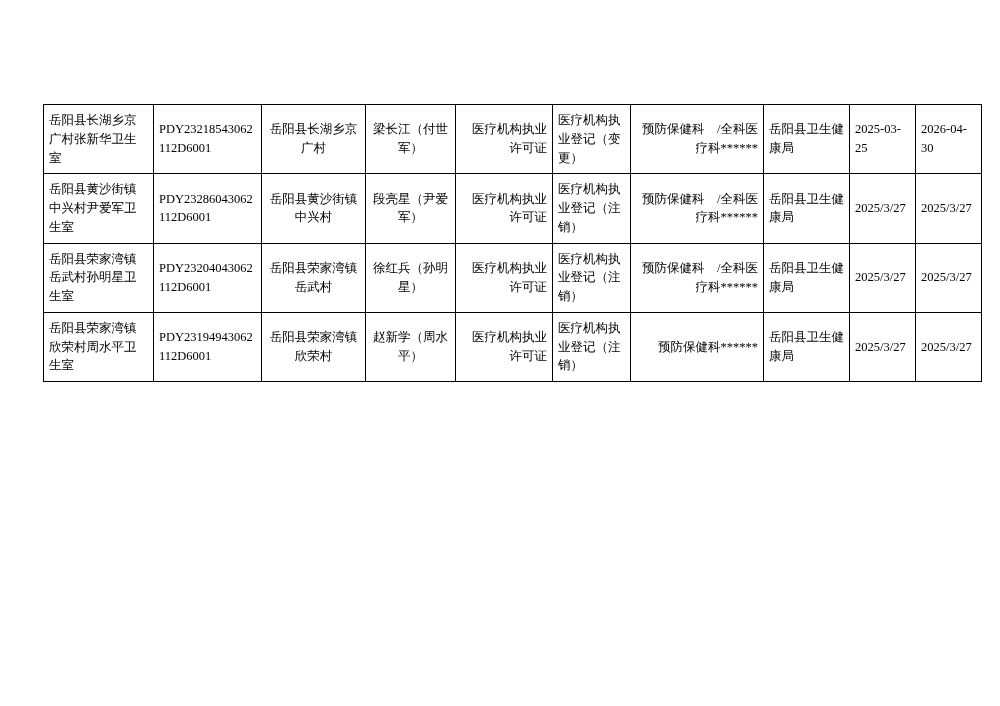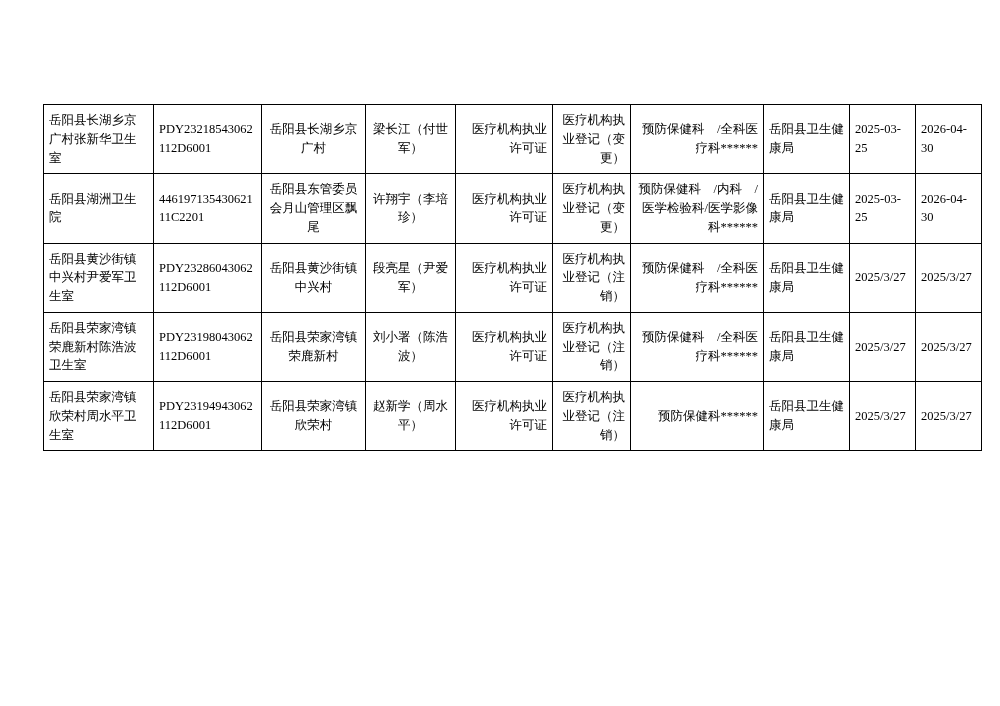--- a/index.html
+++ b/index.html
@@ -52,21 +52,21 @@
   col.c6 { width: 133px; }
   col.c7 { width: 86px; }
   col.c8 { width: 66px; }
   col.c9 { width: 66px; }
 
   .cell-name { text-align: left; }
   .cell-code { text-align: left; font-family: "Liberation Serif", serif; }
   .cell-addr { text-align: center; }
   .cell-person { text-align: center; }
   .cell-lic { text-align: right; }
-  .cell-item { text-align: right; margin-top: 16px; }
+  .cell-item { text-align: left; margin-top: 16px; }
   .cell-dept { text-align: right; font-size: 12px; }
   .cell-org { text-align: left; }
   .cell-date { text-align: left; font-size: 12px; }
 </style>
 </head>
 <body>
 
 <div class="page">
   <div class="table-wrap">
     <table class="reg-table">
@@ -89,48 +89,36 @@
           <td class="cell-addr">岳阳县长湖乡京广村</td>
           <td class="cell-person">梁长江（付世军）</td>
           <td class="cell-lic">医疗机构执业许可证</td>
           <td class="cell-item">医疗机构执业登记（变更）</td>
           <td class="cell-dept">预防保健科　/全科医疗科******</td>
           <td class="cell-org">岳阳县卫生健康局</td>
           <td class="cell-date">2025-03-25</td>
           <td class="cell-date">2026-04-30</td>
         </tr>
         <tr>
-          <td class="cell-name">岳阳县湖洲卫生院</td>
-          <td class="cell-code">44619713543062111C2201</td>
-          <td class="cell-addr">岳阳县东管委员会月山管理区飘尾</td>
-          <td class="cell-person">许翔宇（李培珍）</td>
-          <td class="cell-lic">医疗机构执业许可证</td>
-          <td class="cell-item">医疗机构执业登记（变更）</td>
-          <td class="cell-dept">预防保健科　/内科　/医学检验科/医学影像科******</td>
-          <td class="cell-org">岳阳县卫生健康局</td>
-          <td class="cell-date">2025-03-25</td>
-          <td class="cell-date">2026-04-30</td>
-        </tr>
-        <tr>
           <td class="cell-name">岳阳县黄沙街镇中兴村尹爱军卫生室</td>
           <td class="cell-code">PDY23286043062112D6001</td>
           <td class="cell-addr">岳阳县黄沙街镇中兴村</td>
           <td class="cell-person">段亮星（尹爱军）</td>
           <td class="cell-lic">医疗机构执业许可证</td>
           <td class="cell-item">医疗机构执业登记（注销）</td>
           <td class="cell-dept">预防保健科　/全科医疗科******</td>
           <td class="cell-org">岳阳县卫生健康局</td>
           <td class="cell-date">2025/3/27</td>
           <td class="cell-date">2025/3/27</td>
         </tr>
         <tr>
-          <td class="cell-name">岳阳县荣家湾镇荣鹿新村陈浩波卫生室</td>
-          <td class="cell-code">PDY23198043062112D6001</td>
-          <td class="cell-addr">岳阳县荣家湾镇荣鹿新村</td>
-          <td class="cell-person">刘小署（陈浩波）</td>
+          <td class="cell-name">岳阳县荣家湾镇岳武村孙明星卫生室</td>
+          <td class="cell-code">PDY23204043062112D6001</td>
+          <td class="cell-addr">岳阳县荣家湾镇岳武村</td>
+          <td class="cell-person">徐红兵（孙明星）</td>
           <td class="cell-lic">医疗机构执业许可证</td>
           <td class="cell-item">医疗机构执业登记（注销）</td>
           <td class="cell-dept">预防保健科　/全科医疗科******</td>
           <td class="cell-org">岳阳县卫生健康局</td>
           <td class="cell-date">2025/3/27</td>
           <td class="cell-date">2025/3/27</td>
         </tr>
         <tr>
           <td class="cell-name">岳阳县荣家湾镇欣荣村周水平卫生室</td>
           <td class="cell-code">PDY23194943062112D6001</td>

